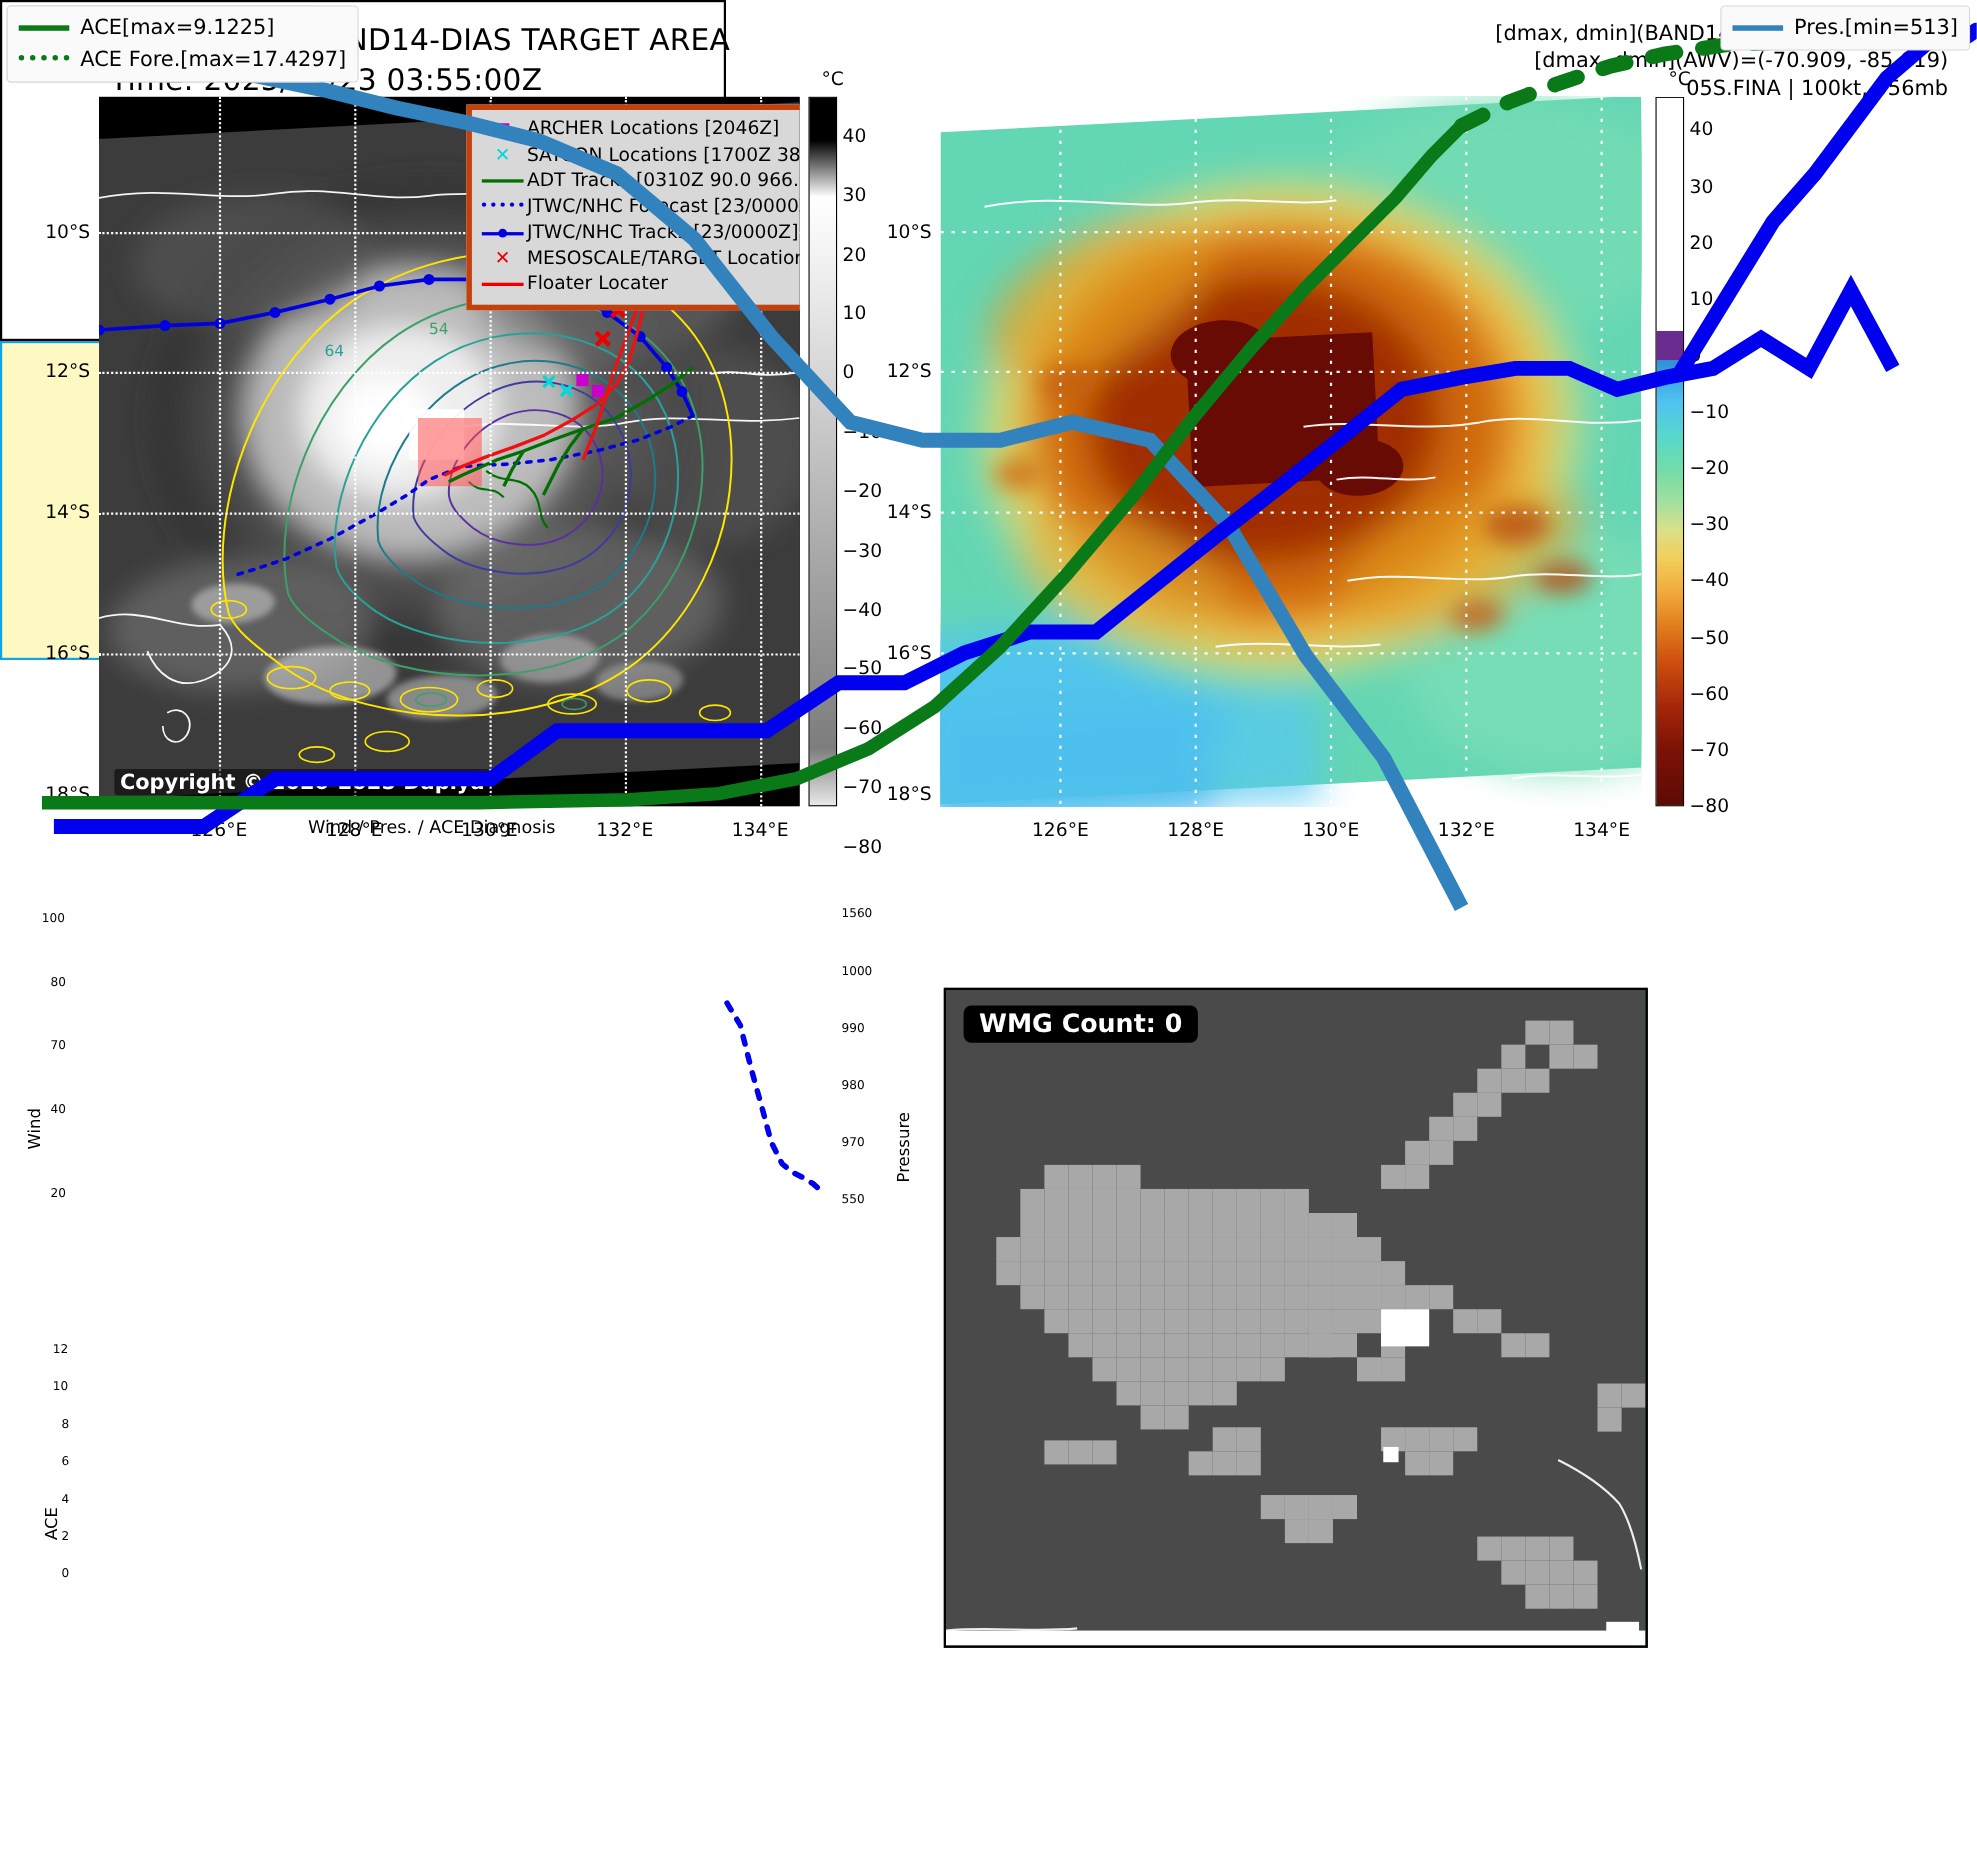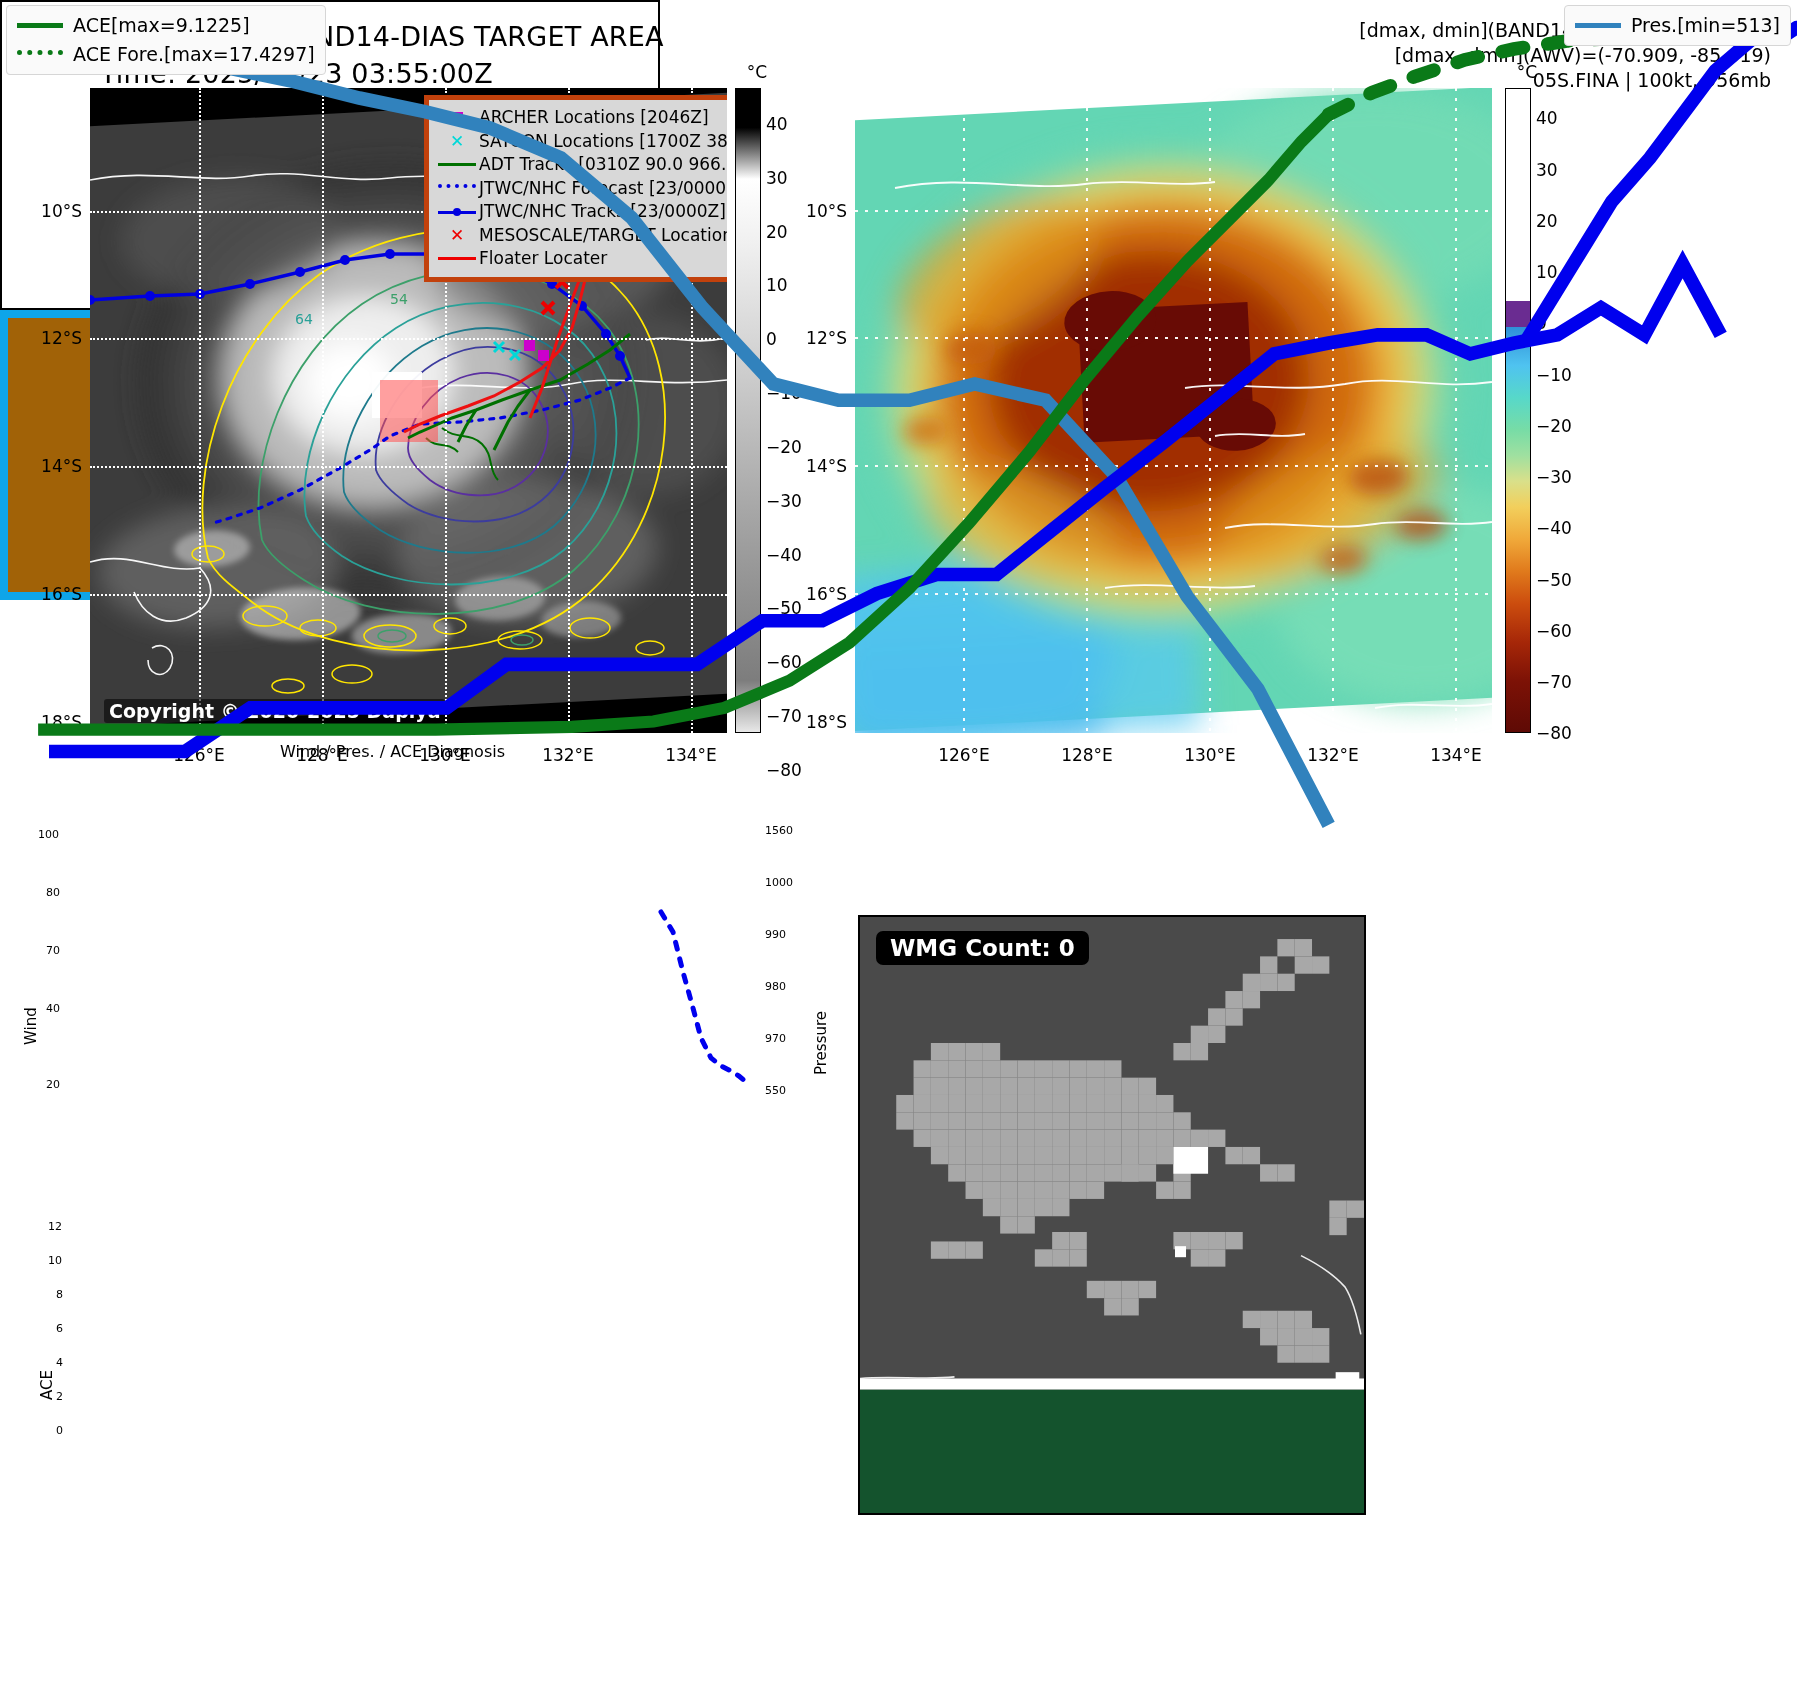--- a/index.html
+++ b/index.html
@@ -45,31 +45,31 @@
   .cbar{position:absolute;left:0;top:0;width:100%;height:100%;border:1px solid #000;box-sizing:border-box;}
   .cbtick{position:absolute;font-size:17px;transform:translateY(-50%);white-space:nowrap;}
   .cbunit{position:absolute;font-size:17px;transform:translateX(-50%);}
 
   
   #awv-panel{left:855px;top:88px;width:637px;height:645px;background:#fff;border:0;overflow:hidden;}
 
   
   #wp-title{left:280px;top:742px;font-size:16px;}
   #wind-plot{left:95px;top:898px;width:660px;height:310px;border:2px solid #000;box-sizing:border-box;background:#fff;}
-  #ace-plot{left:95px;top:1208px;width:660px;height:290px;border:8px solid #0ea5e9;box-sizing:border-box;background:#a16207;}
+  #ace-plot{left:95px;top:1208px;width:660px;height:290px;border:2px solid #0ea5e9;box-sizing:border-box;background:#fef9c3;}
   .axname{position:absolute;font-size:15px;}
   .tick{position:absolute;font-size:11px;}
   .wlegend{position:absolute;background:#fafafa;border:1px solid #d6d6d6;border-radius:4px;padding:5px 10px;font-size:19px;line-height:29px;z-index:5;}
   .wlrow{display:flex;align-items:center;white-space:nowrap;height:29px;}
   .wlsym{width:56px;flex:none;display:flex;align-items:center;}
   .wln{width:46px;height:5px;display:block;}
   .wldots{width:46px;height:5px;display:block;}
 
   
-  #wmg-panel{left:858px;top:898px;width:508px;height:600px;background:#14532d;border:2px solid #000;box-sizing:border-box;overflow:hidden;margin-top:17px;}
+  #wmg-panel{left:858px;top:898px;width:640px;height:600px;background:#14532d;border:2px solid #000;box-sizing:border-box;overflow:hidden;}
   #wmg-badge{position:absolute;left:16px;top:14px;background:#000;color:#fff;font-weight:bold;font-size:23px;
              padding:4px 14px;border-radius:7px;z-index:4;}
 </style>
 </head>
 <body>
 
 <div class="root">
 
   <div class="abs" id="main-title">HIMAWARI-8 BAND14-DIAS TARGET AREA
 Time: 2025/11/23 03:55:00Z</div>

